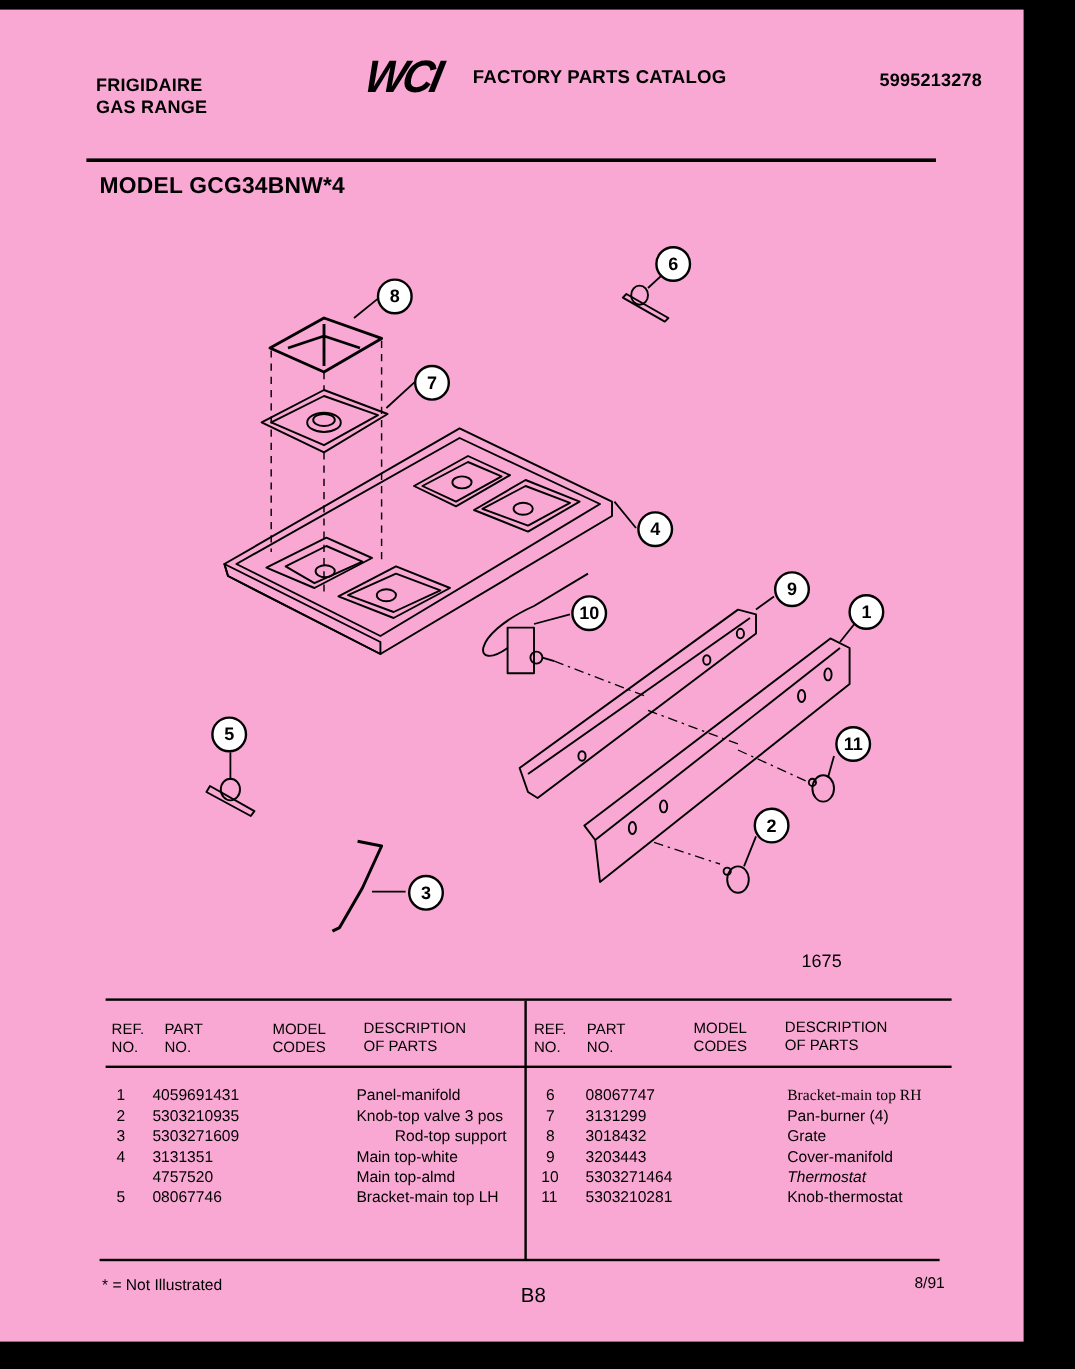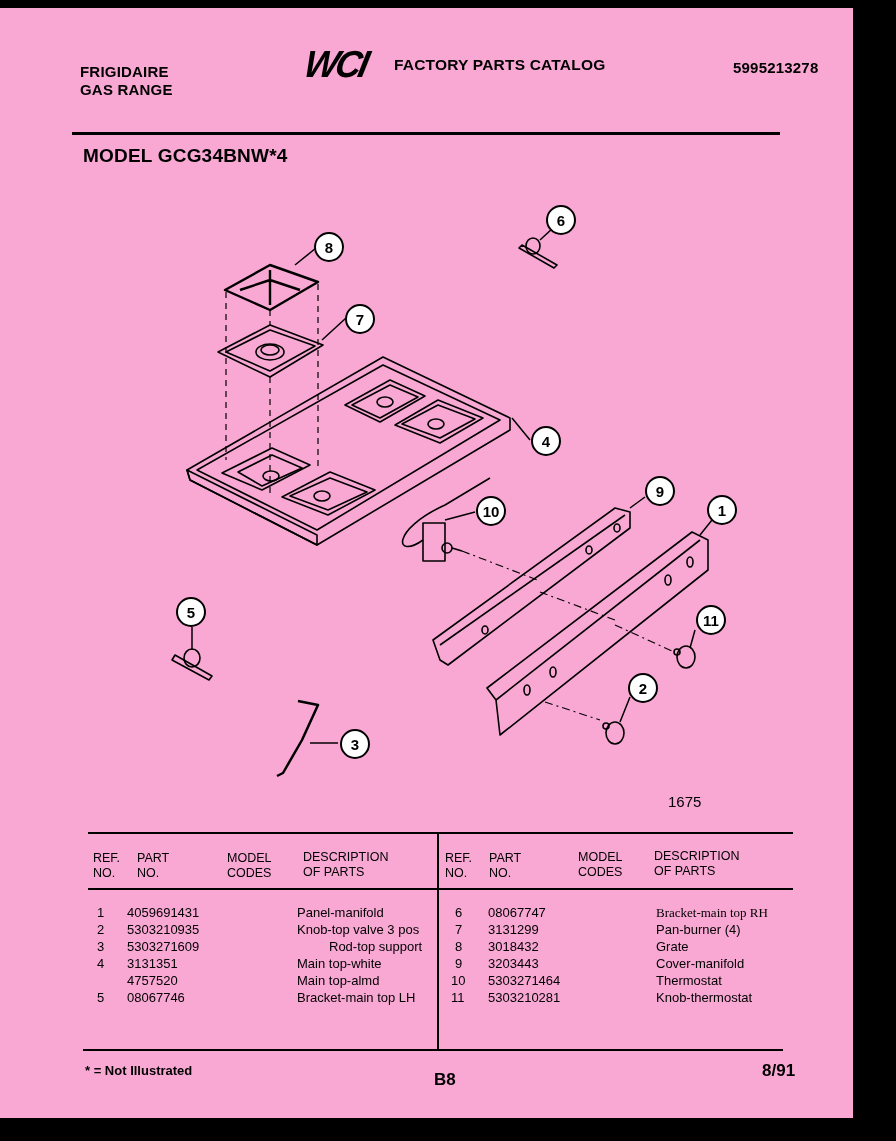--- a/index.html
+++ b/index.html
@@ -1,20 +1,20 @@
 <!DOCTYPE html>
 <html><head>
 <meta charset="utf-8">
 <style>
   html, body { margin:0; padding:0; }
   body { width:896px; height:1141px; position:relative; background:#000; overflow:hidden;
          font-family:"Liberation Sans", sans-serif; color:#000; }
   #page { position:absolute; left:0; top:8px; width:853px; height:1110px; background:#f9a8d4; }
   .abs { position:absolute; }
-  .bold { font-weight:bold;text-align:center; }
+  .bold { font-weight:normal;text-align:center; }
   .hdr-text { font-size:15px; font-weight:bold; line-height:17px; letter-spacing:0.2px; }
   .rule { position:absolute; background:#000; }
   .th { font-size:12.5px; line-height:15px; position:absolute; }
   .cell { font-size:13px; line-height:17px; position:absolute; white-space:nowrap; }
   .callout { position:absolute; width:30px; height:30px; border:2px solid #000; border-radius:50%;
              box-sizing:border-box; display:flex; align-items:center; justify-content:center;
              font-weight:bold; font-size:15px; background:#fff; }
 </style>
 </head>
 <body>
@@ -221,25 +221,25 @@
       <div class="cell" style="left:656px; top:930px;">Grate</div>
     </div>
     <div>
       <div class="cell" style="left:455px; top:947px;">9</div>
       <div class="cell" style="left:488px; top:947px;">3203443</div>
       <div class="cell" style="left:656px; top:947px;">Cover-manifold</div>
     </div>
     <div>
       <div class="cell" style="left:451px; top:964px;">10</div>
       <div class="cell" style="left:488px; top:964px;">5303271464</div>
-      <div class="cell" style="left:656px; top:964px;">Thermostat</div>
+      <div class="cell" style="left:656px; top:964px;font-style:italic;">Thermostat</div>
     </div>
     <div>
       <div class="cell" style="left:451px; top:981px;">11</div>
       <div class="cell" style="left:488px; top:981px;">5303210281</div>
       <div class="cell" style="left:656px; top:981px;">Knob-thermostat</div>
     </div>
   </div>
 
   <div class="abs bold" style="left:85px; top:1055px; font-size:13px;">* = Not Illustrated</div>
   <div class="abs bold" style="left:434px; top:1062px; font-size:17px;">B8</div>
-  <div class="abs bold" style="left:762px; top:1053px; font-size:17px;">8/91</div>
+  <div class="abs bold" style="left:762px; top:1053px; font-size:13px;">8/91</div>
 </div>
 
 </body></html>

